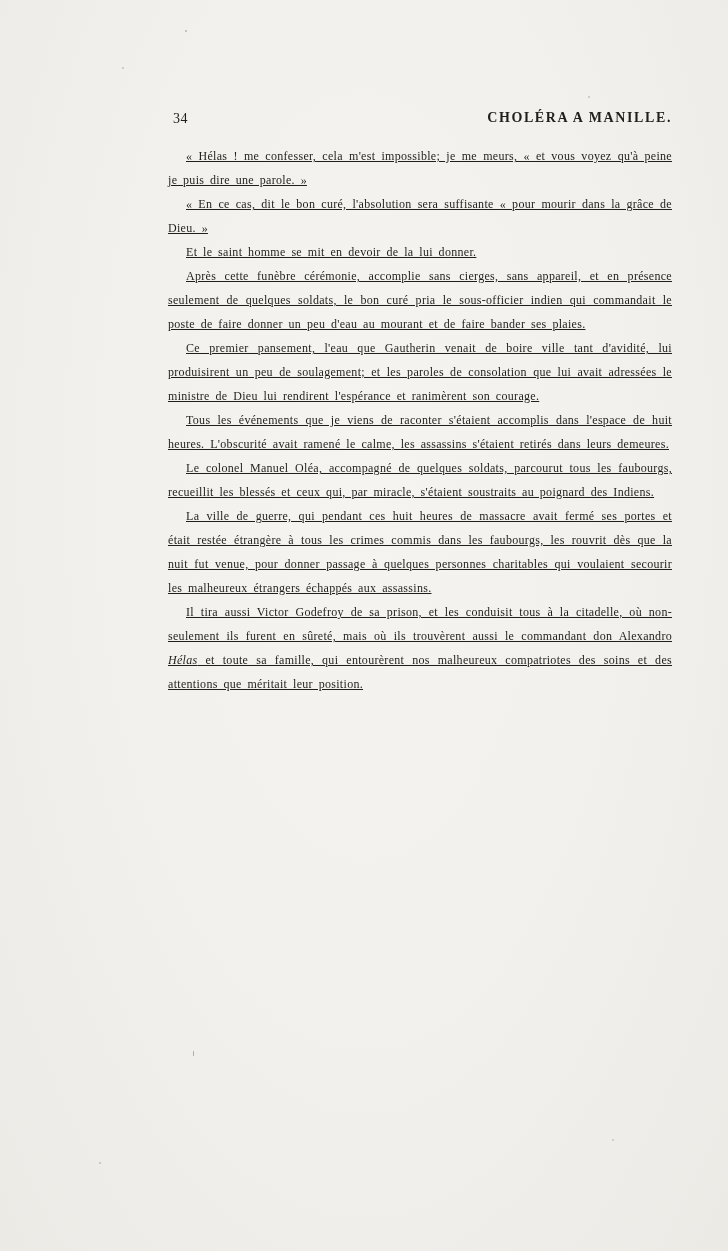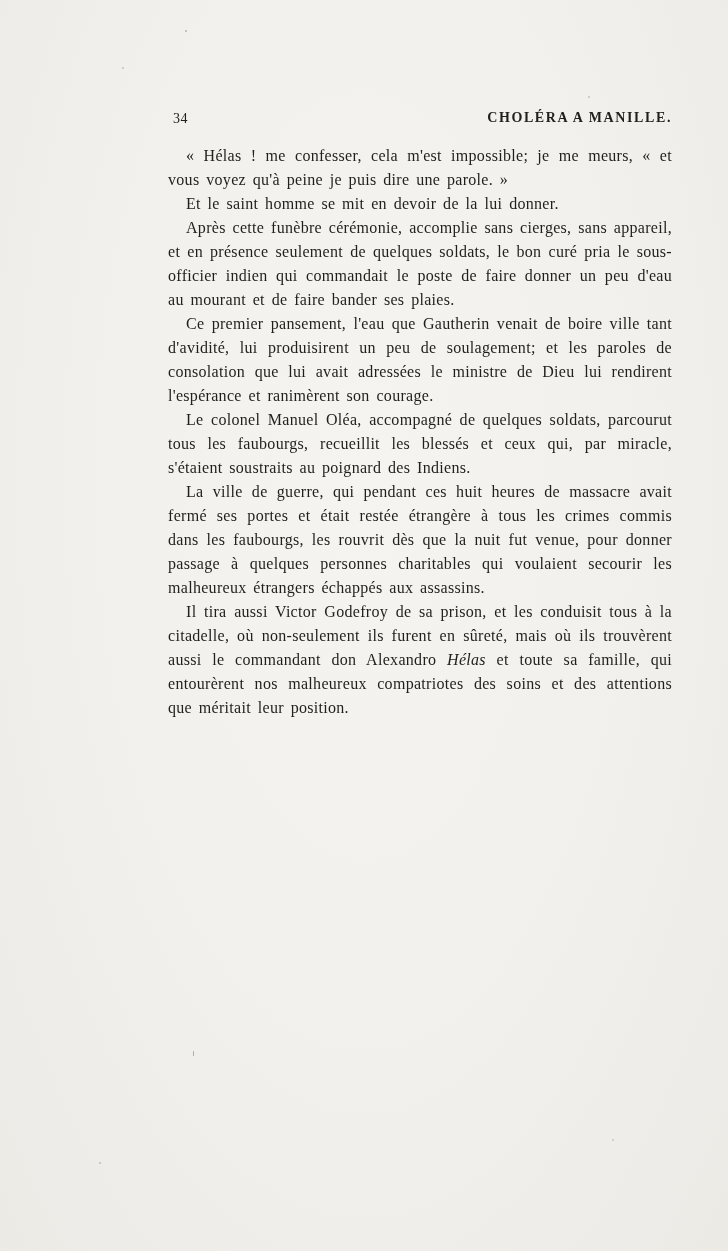--- a/index.html
+++ b/index.html
@@ -31,25 +31,26 @@
     letter-spacing: 0.5px;
   }
   .running-title {
     display: block;
     text-align: right;
     font-weight: 700;
     font-size: 14px;
     letter-spacing: 1.6px;
   }
   .body-text {
-    font-size: 16px;
+    font-size: 12px;
     line-height: 24px;
     text-align: justify;
     word-spacing: 2.5px;
     letter-spacing: 0.3px;
+    text-decoration: underline;
   }
   p.para {
     margin: 0;
     text-indent: 18px;
   }
   .italic {
     font-style: italic;
   }
   .speck {
     position: absolute;
@@ -62,23 +63,25 @@
 
 <div class="page">
 
   <div class="header">
     <span class="pagenum">34</span>
     <span class="running-title">CHOLÉRA A MANILLE.</span>
   </div>
 
   <div class="body-text">
       <p class="para"><span>« Hélas ! me confesser, cela m'est impossible; je me meurs, « et vous voyez qu'à peine je puis dire une parole. »</span></p>
+      <p class="para"><span>« En ce cas, dit le bon curé, l'absolution sera suffisante « pour mourir dans la grâce de Dieu. »</span></p>
       <p class="para"><span>Et le saint homme se mit en devoir de la lui donner.</span></p>
       <p class="para"><span>Après cette funèbre cérémonie, accomplie sans cierges, sans appareil, et en présence seulement de quelques soldats, le bon curé pria le sous-officier indien qui commandait le poste de faire donner un peu d'eau au mourant et de faire bander ses plaies.</span></p>
       <p class="para"><span>Ce premier pansement, l'eau que Gautherin venait de boire ville tant d'avidité, lui produisirent un peu de soulagement; et les paroles de consolation que lui avait adressées le ministre de Dieu lui rendirent l'espérance et ranimèrent son courage.</span></p>
+      <p class="para"><span>Tous les événements que je viens de raconter s'étaient accomplis dans l'espace de huit heures. L'obscurité avait ramené le calme, les assassins s'étaient retirés dans leurs demeures.</span></p>
       <p class="para"><span>Le colonel Manuel Oléa, accompagné de quelques soldats, parcourut tous les faubourgs, recueillit les blessés et ceux qui, par miracle, s'étaient soustraits au poignard des Indiens.</span></p>
       <p class="para"><span>La ville de guerre, qui pendant ces huit heures de massacre avait fermé ses portes et était restée étrangère à tous les crimes commis dans les faubourgs, les rouvrit dès que la nuit fut venue, pour donner passage à quelques personnes charitables qui voulaient secourir les malheureux étrangers échappés aux assassins.</span></p>
       <p class="para"><span>Il tira aussi Victor Godefroy de sa prison, et les conduisit tous à la citadelle, où non-seulement ils furent en sûreté, mais où ils trouvèrent aussi le commandant don Alexandro </span><span class="italic">Hélas</span><span> et toute sa famille, qui entourèrent nos malheureux compatriotes des soins et des attentions que méritait leur position.</span></p>
     </div>
 
   <div class="speck" style="left:185px;top:30px;width:2px;height:2px;opacity:.45;"></div>
   <div class="speck" style="left:122px;top:67px;width:2px;height:2px;opacity:.35;"></div>
   <div class="speck" style="left:588px;top:96px;width:2px;height:2px;opacity:.35;"></div>
   <div class="speck" style="left:619px;top:116px;width:2px;height:2px;opacity:.3;"></div>
   <div class="speck" style="left:193px;top:1051px;width:1px;height:5px;border-radius:1px;opacity:.5;"></div>

